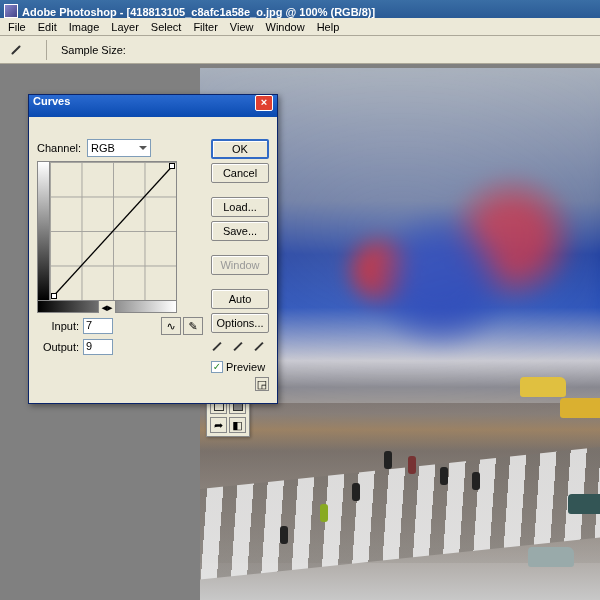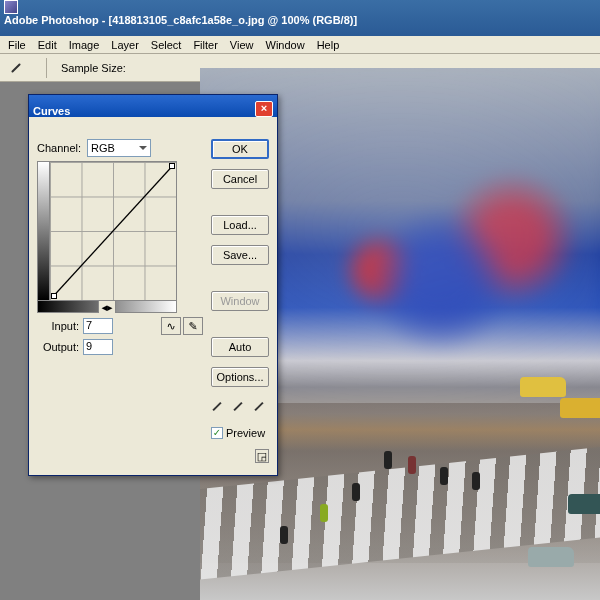--- a/index.html
+++ b/index.html
@@ -1,19 +1,19 @@
 <!DOCTYPE html>
 <html><head>
 <meta charset="utf-8">
 <style>
 * { margin: 0; padding: 0; box-sizing: border-box; font-family: Tahoma, sans-serif; font-size: 11px; }
 body { width: 600px; height: 600px; background: #808080; overflow: hidden; position: relative; }
 
 
-.titlebar { height: 36px; background: linear-gradient(#3a6ea5, #2a5a95); color: #fff; display: flex; align-items: flex-start; padding: 0 4px; flex-direction: column; }
+.titlebar { height: 18px; background: linear-gradient(#3a6ea5, #2a5a95); color: #fff; display: flex; align-items: flex-end; padding: 0 4px; }
 .titlebar .ps-icon { width: 14px; height: 14px; background: linear-gradient(135deg,#88c,#448); border: 1px solid #fff; margin-right: 4px; }
 .titlebar span { font-weight: bold; }
 
 
 .menubar { height: 18px; background: #ece9d8; display: flex; align-items: center; padding: 0 2px; border-bottom: 1px solid #aca899; }
 .menubar .item { padding: 2px 6px; text-decoration: underline; text-decoration-color: transparent; cursor: default; }
 
 
 .optionsbar { height: 28px; background: #ece9d8; border-bottom: 1px solid #aca899; display: flex; align-items: center; padding: 0 4px; gap: 14px; }
 .eyedrop { width: 16px; height: 16px; position: relative; margin: 0 6px; }
@@ -24,21 +24,21 @@
 
 .canvas { position: absolute; left: 200px; top: 68px; width: 400px; height: 532px; background: linear-gradient(180deg, #a8b0bc 0%, #6878a0 25%, #2040a0 35%, #2850b8 45%, #c8c8d0 55%, #888890 60%, #a8a098 65%, #d0a060 68%, #787068 72%, #999088 85%, #c8c8c8 100%); overflow: hidden; }
 .canvas::before { content:""; position:absolute; inset:0; background: radial-gradient(ellipse 80% 40% at 50% 30%, rgba(255,255,255,0.15), transparent), radial-gradient(circle at 60% 40%, rgba(30,60,180,0.8) 8%, transparent 18%), radial-gradient(circle at 45% 38%, rgba(200,30,40,0.9) 4%, transparent 10%), radial-gradient(circle at 78% 32%, rgba(200,40,60,0.8) 6%, transparent 14%); filter: blur(8px); }
 .sharp-band { position:absolute; left:0; right:0; top:63%; height:30%; background: linear-gradient(180deg, rgba(110,100,95,0.6), rgba(160,155,150,0.5)); }
 .crosswalk { position:absolute; left:-20px; top:74%; width:140%; height:90px; transform: rotate(-6deg); background: repeating-linear-gradient(100deg, rgba(230,230,230,0.9) 0 16px, rgba(120,115,110,0.5) 16px 30px); }
 .ped { position:absolute; width:8px; height:18px; background:#222; border-radius:3px; }
 .car { position:absolute; width:46px; height:20px; background:#555; border-radius:4px 6px 3px 3px; }
 
 
 .dialog { position: absolute; left: 28px; top: 94px; width: 250px; background: #ece9d8; border: 1px solid #0a246a; box-shadow: 2px 2px 6px rgba(0,0,0,0.4); }
-.dlg-title { height: 22px; background: linear-gradient(#2a6ad0, #0a4ab0); color: #fff; display: flex; align-items: flex-end; padding: 0 4px; font-weight: bold; }
+.dlg-title { height: 22px; background: linear-gradient(#2a6ad0, #0a4ab0); color: #fff; display: flex; align-items: flex-start; padding: 0 4px; font-weight: bold; }
 .closebtn { margin-left: auto; width: 18px; height: 16px; background: #e04030; border: 1px solid #fff; color:#fff; text-align:center; line-height:13px; font-weight:bold; border-radius:2px; }
 .dlg-body { display: flex; padding: 22px 8px 12px 8px; gap: 8px; }
 .left { flex: 1; }
 .chrow { display: flex; align-items: center; gap: 6px; margin-bottom: 4px; }
 .select { display:flex; align-items:center; border:1px solid #7f9db9; background:#fff; height:18px; padding:0 3px; width:64px; }
 .select .arrow { margin-left:auto; width:0;height:0;border-left:4px solid transparent;border-right:4px solid transparent;border-top:4px solid #555; }
 .curvebox { position: relative; width: 140px; height: 140px; background: #ece9d8; border:1px solid #888; display:flex; }
 .vgrad { width: 12px; background: linear-gradient(#fff,#000); border-right:1px solid #888; }
 .grid { flex:1; position:relative; background:#ece9d8; }
 .grid::before { content:""; position:absolute; inset:0; background: linear-gradient(#888 1px, transparent 1px) 0 0/100% 25%, linear-gradient(90deg,#888 1px, transparent 1px) 0 0/25% 100%; opacity:.7; }
@@ -46,21 +46,21 @@
 .curveline svg { width:100%; height:100%; }
 .handle { position:absolute; width:6px; height:6px; background:#fff; border:1px solid #000; }
 .hgrad { height:12px; width:140px; background: linear-gradient(90deg,#000,#fff); border:1px solid #888; border-top:none; margin-left:0; position:relative; }
 .hgrad .midctrl { position:absolute; left:50%; top:0; transform:translateX(-50%); width:18px; height:12px; background:#ece9d8; border-left:1px solid #888; border-right:1px solid #888; display:flex; align-items:center; justify-content:center; gap:2px;}
 .io { display:flex; align-items:center; gap:4px; margin-top:4px; }
 .io label { width:42px; text-align:right; }
 .numbox { width:30px; height:16px; border:1px solid #7f9db9; background:#fff; text-align:left; padding:0 2px; }
 .curve-pencil { margin-left:auto; display:flex; gap:2px; }
 .tinybtn { width:20px; height:18px; border:1px solid #888; background:#ece9d8; display:flex; align-items:center; justify-content:center; }
 
-.right { display:flex; flex-direction:column; gap:10px; width:58px; align-items:stretch; }
+.right { display:flex; flex-direction:column; gap:4px; width:58px; align-items:stretch; }
 .btn { height:20px; border:1px solid #888; background:#ece9d8; border-radius:2px; box-shadow: inset 1px 1px #fff; text-align:center; line-height:18px; cursor:default; }
 .btn.primary { border:2px solid #316ac5; line-height:16px; }
 .btn.disabled { color:#999; }
 .droppers { display:flex; gap:2px; justify-content:space-between; margin-top:2px; }
 .dropper { width:16px; height:16px; position:relative; }
 .dropper::before { content:""; position:absolute; width:2px; height:11px; background:#333; transform:rotate(45deg); left:5px; top:2px; }
 .previewrow { display:flex; align-items:center; gap:3px; margin-top:2px; }
 .chk { width:12px; height:12px; border:1px solid #7f9db9; background:#fff; display:flex; align-items:center; justify-content:center; color:#2a8a2a; font-size:10px; line-height:10px; }
 .resize-icon { align-self:flex-end; width:14px; height:14px; margin-top:auto; background:#ece9d8; border:1px solid #888; display:flex; align-items:center; justify-content:center; }
 

